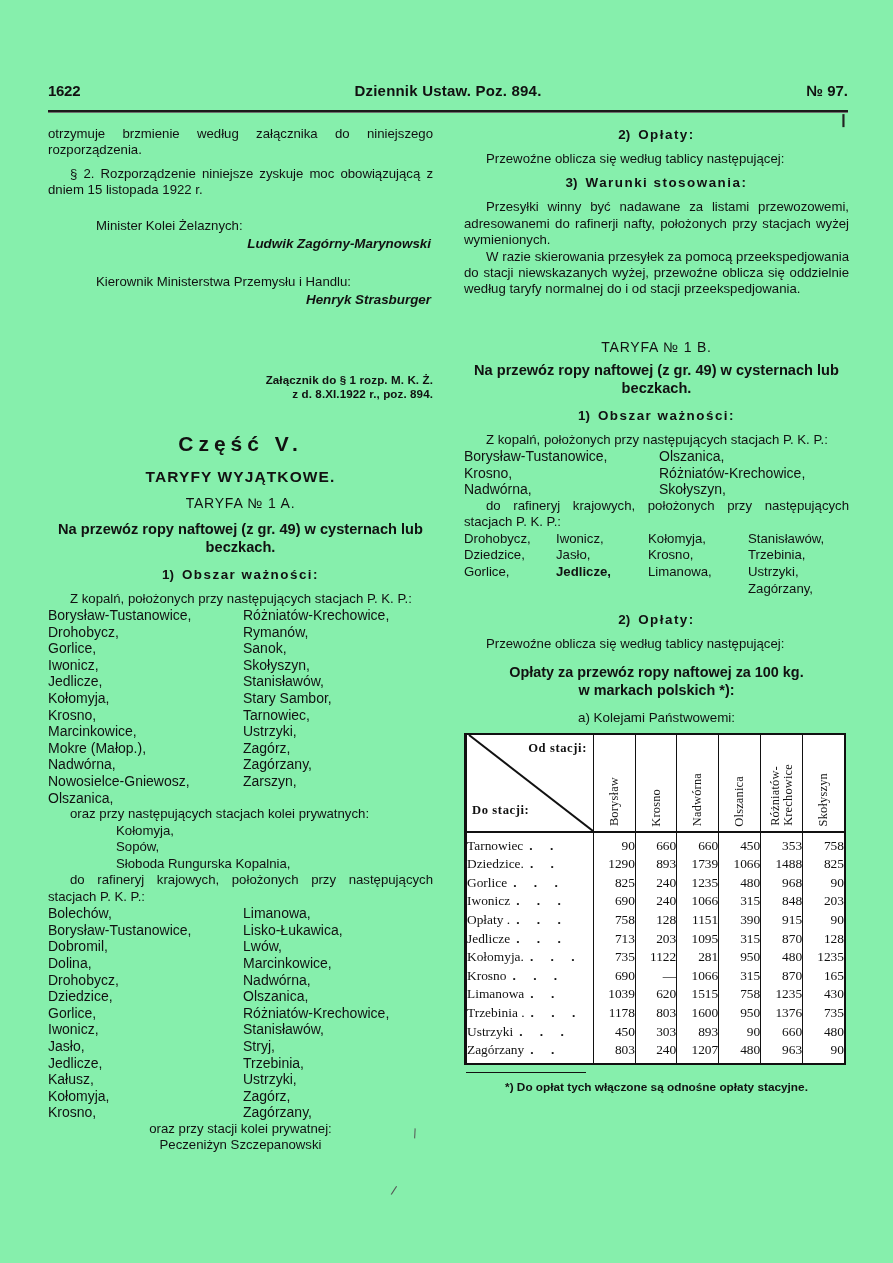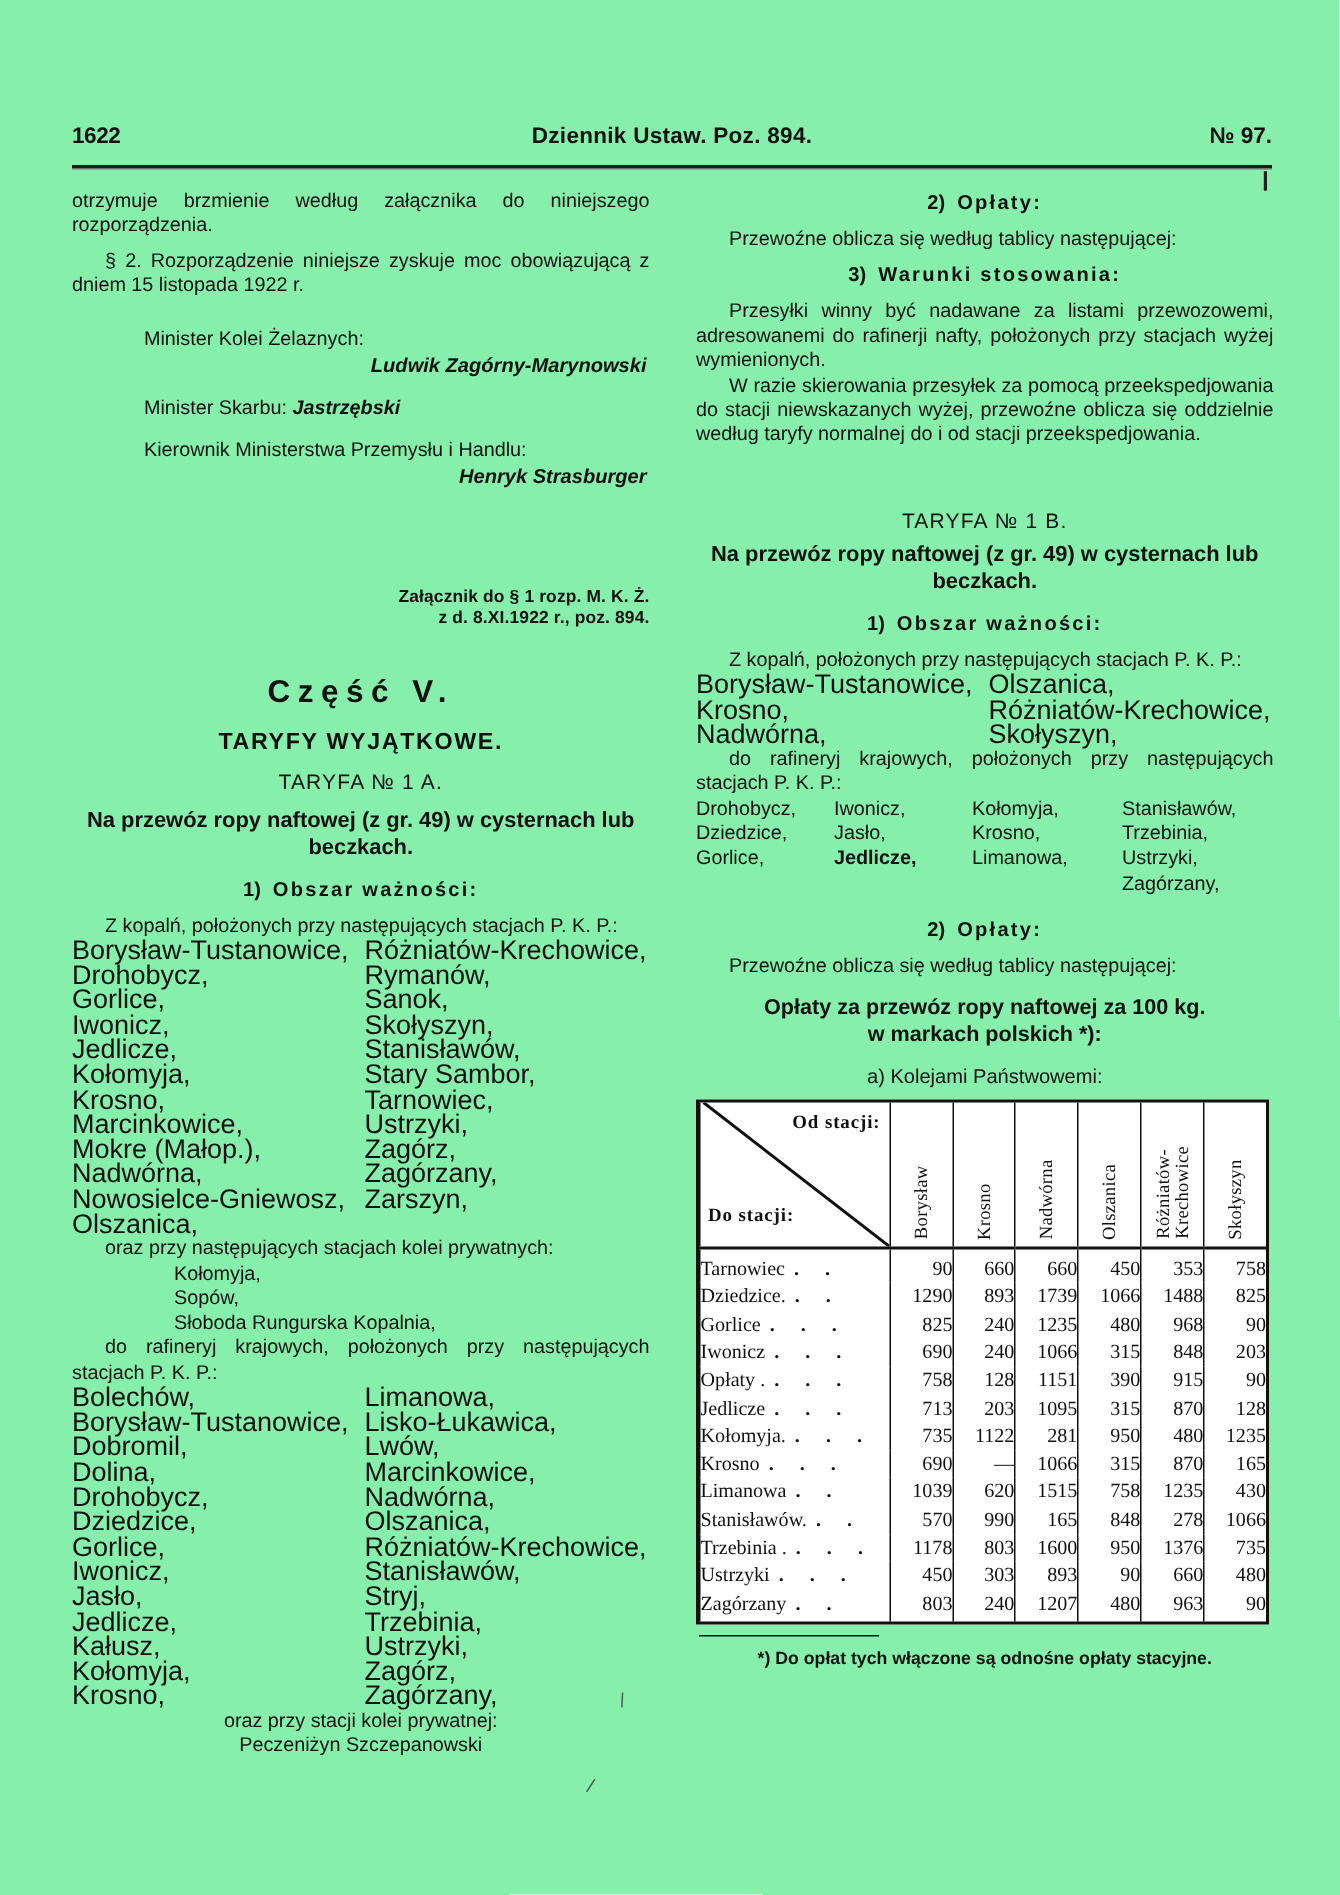--- a/index.html
+++ b/index.html
@@ -181,21 +181,21 @@
   .h-a {
     text-align: center;
     font-size: 13.4px;
     line-height: 18px;
   }
 
   
   .stations2 {
     display: grid;
     grid-template-columns: 195px auto;
-    font-size: 18px;
+    font-size: 14px;
     line-height: 16.6px;
   }
   .stations2 div { white-space: nowrap; }
 
   .stations4 {
     display: grid;
     grid-template-columns: 92px 92px 100px auto;
     font-size: 13.2px;
     line-height: 16.6px;
   }
@@ -351,21 +351,20 @@
 
     <p>otrzymuje brzmienie według załącznika do niniejszego rozporządzenia.</p>
     <div class="gap7"></div>
     <p class="indent">§ 2. Rozporządzenie niniejsze zyskuje moc obowiązującą z dniem 15 listopada 1922 r.</p>
 
     <div class="gap18"></div>
     <p class="sig-role">Minister Kolei Żelaznych:</p>
     <p class="sig-name">Ludwik Zagórny-Marynowski</p>
 
     <div class="gap10"></div>
-    <p class="sig-role"><span>Minister Skarbu:</span> <span class="sig-inline-name">Jastrzębski</span></p>
 
     <div class="gap10"></div>
     <p class="sig-role">Kierownik Ministerstwa Przemysłu i Handlu:</p>
     <p class="sig-name">Henryk Strasburger</p>
 
     <div class="gap40"></div>
     <div class="gap24"></div>
     <p class="attach">Załącznik do § 1 rozp. M. K. Ż.</p>
     <p class="attach">z d. 8.XI.1922 r., poz. 894.</p>
 
@@ -611,29 +610,20 @@
           <tr>
             <td class="rowname"><span>Limanowa</span><span class="dots">. .</span></td>
             <td class="val">1039</td>
             <td class="val">620</td>
             <td class="val">1515</td>
             <td class="val">758</td>
             <td class="val">1235</td>
             <td class="val">430</td>
           </tr>
           <tr>
-            <td class="rowname"><span>Stanisławów.</span><span class="dots">. .</span></td>
-            <td class="val">570</td>
-            <td class="val">990</td>
-            <td class="val">165</td>
-            <td class="val">848</td>
-            <td class="val">278</td>
-            <td class="val">1066</td>
-          </tr>
-          <tr>
             <td class="rowname"><span>Trzebinia .</span><span class="dots">. . .</span></td>
             <td class="val">1178</td>
             <td class="val">803</td>
             <td class="val">1600</td>
             <td class="val">950</td>
             <td class="val">1376</td>
             <td class="val">735</td>
           </tr>
           <tr>
             <td class="rowname"><span>Ustrzyki</span><span class="dots">. . .</span></td>

